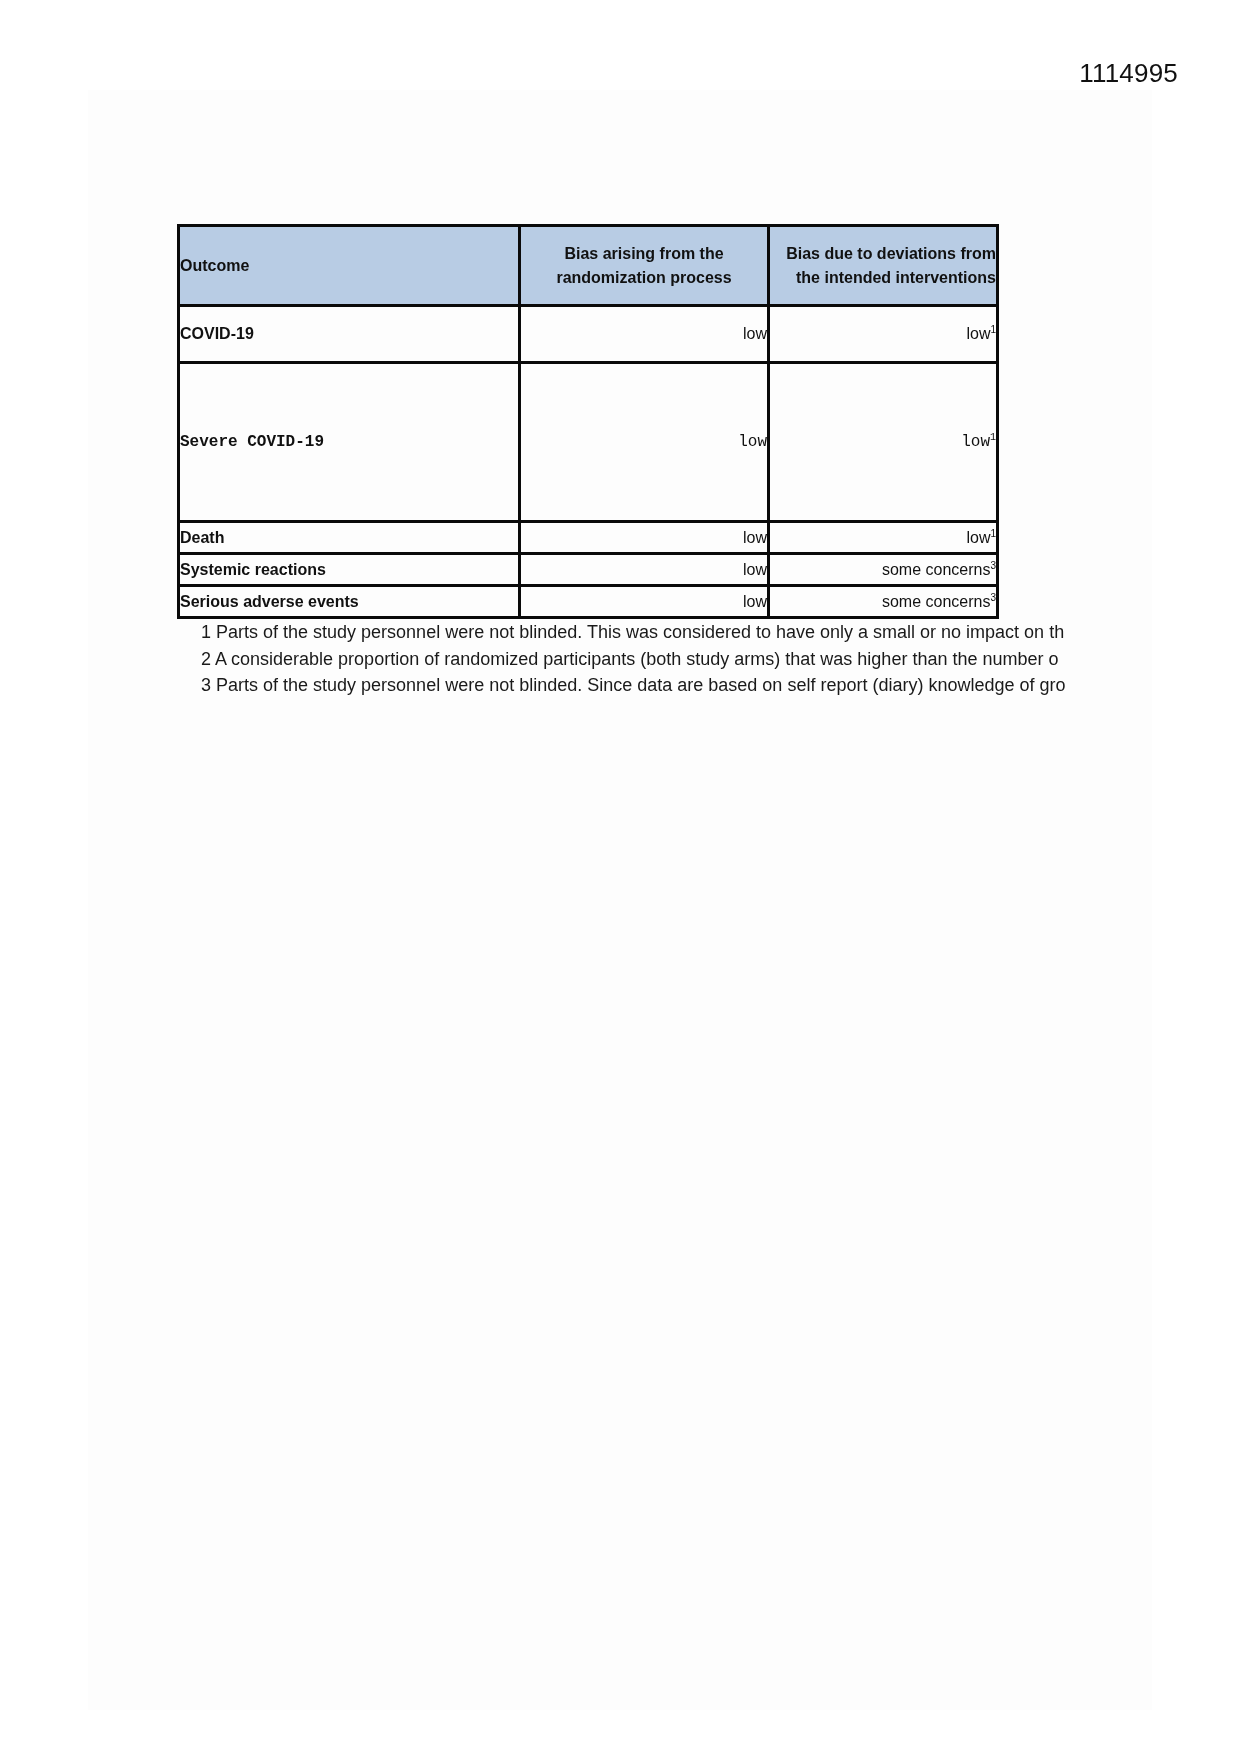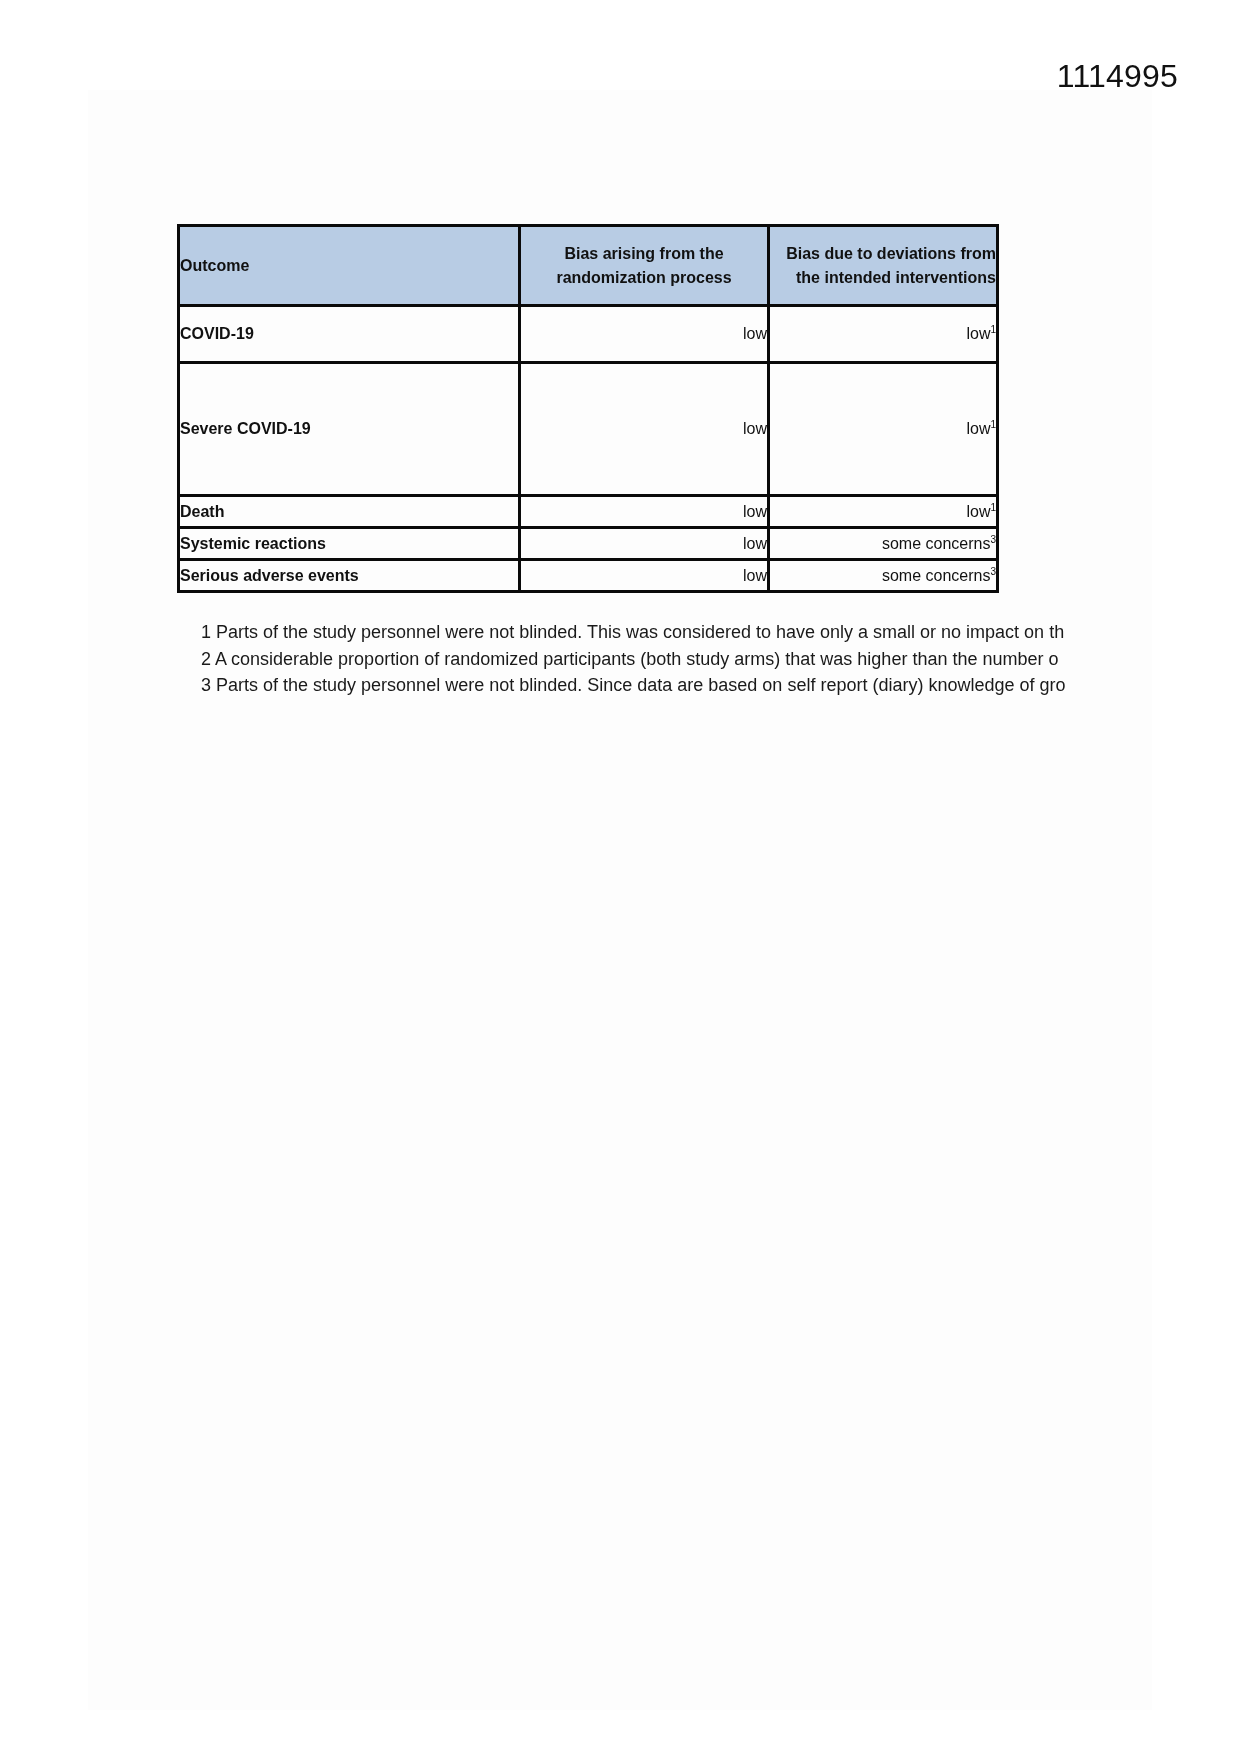--- a/index.html
+++ b/index.html
@@ -12,21 +12,21 @@
       background: #ffffff;
       position: relative;
       overflow: hidden;
       font-family: "Liberation Sans", sans-serif;
     }
     .page-id {
       position: absolute;
       top: 58px;
       right: 63px;
       font-family: "Liberation Sans", sans-serif;
-      font-size: 32px;
+      font-size: 26px;
       color: #111111;
       letter-spacing: 0.2px;
     }
     .content-area {
       position: absolute;
       left: 88px;
       top: 90px;
       width: 1064px;
       height: 1620px;
       background: #fdfdfd;
@@ -64,21 +64,21 @@
       text-align: right;
       font-weight: normal;
     }
     sup.fn {
       font-size: 10px;
       vertical-align: super;
       line-height: 0;
     }
     tr.header-row { height: 80px; }
     tr.row-tall1 { height: 57px; }
-    tr.row-tall2 { height: 133px; }
+    tr.row-tall2 { height: 159px; font-family: Liberation Mono, monospace; }
     tr.row-short { height: 32px; }
     .footnotes {
       position: absolute;
       left: 201px;
       top: 619px;
       width: 865px;
       overflow: hidden;
       white-space: nowrap;
       font-family: "Liberation Sans", sans-serif;
       font-size: 18px;

